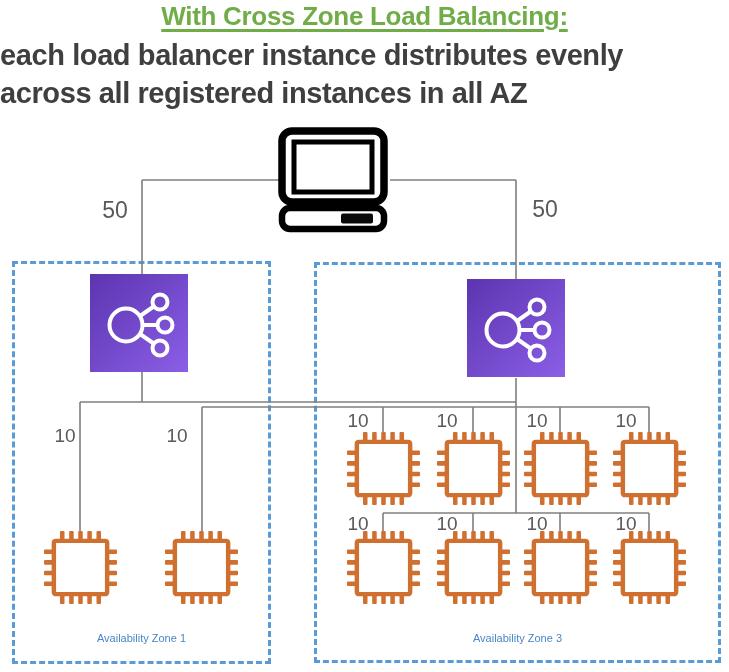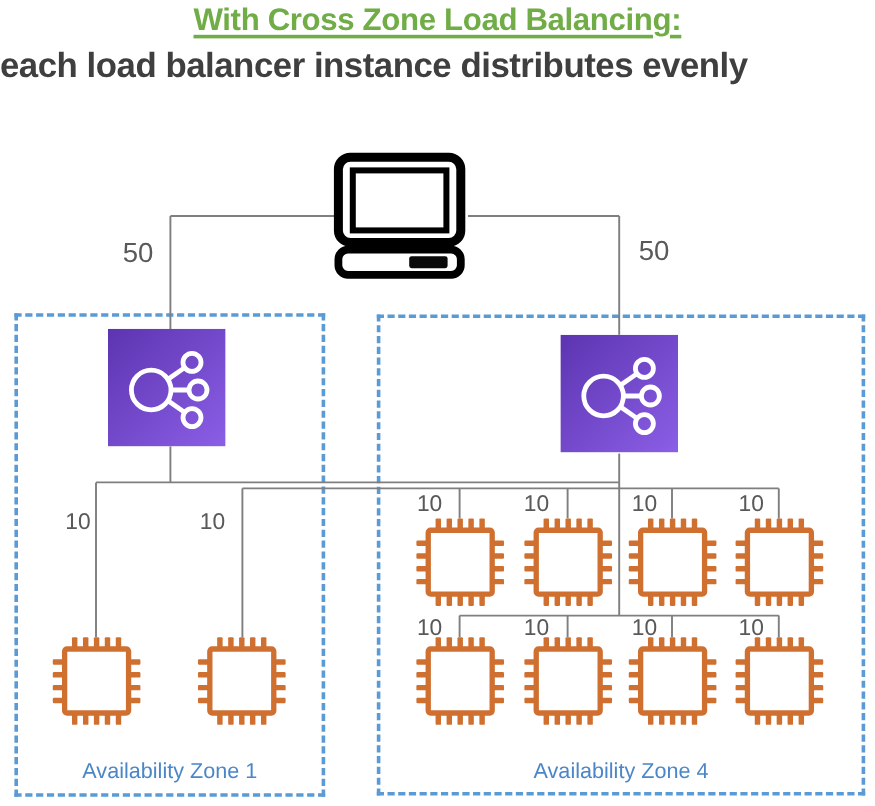--- a/index.html
+++ b/index.html
@@ -18,21 +18,21 @@
     left:0;width:729px;text-align:left;
     font-size:29px;font-weight:bold;color:#3F3F3F;letter-spacing:-0.4px;
   }
   .sub1{top:39px;}
   .sub2{top:77px;}
   #connectors{top:0;left:0;z-index:2;pointer-events:none;}
   .zone-box{
     border:3px dashed #5B9BD5;z-index:1;background:transparent;box-sizing:border-box;
   }
   .zone-label{
-    z-index:3;text-align:center;font-size:18px;color:#4A86C8;
+    z-index:3;text-align:center;font-size:11px;color:#4A86C8;
   }
   .traffic-label{
     z-index:3;text-align:center;color:#595959;
   }
   .t50{font-size:23px;width:40px;}
   .t10{font-size:19px;width:30px;}
   .icon-wrap{z-index:4;}
 </style>
 </head>
 <body>
@@ -78,20 +78,21 @@
           <rect x="66" y="41.3" width="9" height="4.6" rx="1"></rect>
           <rect x="66" y="52.1" width="9" height="4.6" rx="1"></rect>
         </g>
         <rect x="11" y="11" width="54" height="54" rx="2" fill="#ffffff" stroke="#CF7030" stroke-width="4.5"></rect>
       </symbol>
     </defs>
   </svg>
 
   <div class="abs title">With Cross Zone Load Balancing:</div>
   <div class="abs subtitle sub1">each load balancer instance distributes evenly</div>
+  <div class="abs subtitle sub2">across all registered instances in all AZ</div>
 
   <svg id="connectors" class="abs" width="729" height="672">
     <g stroke="#7F7F7F" stroke-width="1.6" fill="none">
       <path d="M142 180 H281"></path>
       <path d="M390 180 H516"></path>
       <path d="M142 180 V275"></path>
       <path d="M516 180 V279"></path>
       <path d="M142 372 V402"></path>
       <path d="M80 402 H516"></path>
       <path d="M80 402 V531"></path>
@@ -107,21 +108,21 @@
       <path d="M473 513 V531"></path>
       <path d="M560 513 V531"></path>
       <path d="M649 513 V531"></path>
     </g>
   </svg>
 
   <div class="abs zone-box" style="left:12px;top:261px;width:259px;height:403px;"></div>
   <div class="abs zone-box" style="left:314px;top:262px;width:407px;height:401px;"></div>
 
   <div class="abs zone-label" style="left:12px;top:632px;width:259px;">Availability Zone 1</div>
-  <div class="abs zone-label" style="left:314px;top:632px;width:407px;">Availability Zone 4</div>
+  <div class="abs zone-label" style="left:314px;top:632px;width:407px;">Availability Zone 3</div>
 
   <div class="abs icon-wrap" style="left:277px;top:126px;">
     <svg width="112" height="108" viewBox="0 0 112 108">
       <rect x="5" y="5" width="102" height="71" rx="10" fill="#ffffff" stroke="#000000" stroke-width="7.5"></rect>
       <rect x="17" y="16" width="78" height="50" fill="#ffffff" stroke="#000000" stroke-width="5"></rect>
       <rect x="5" y="82" width="102" height="21" rx="8" fill="#ffffff" stroke="#000000" stroke-width="6.5"></rect>
       <rect x="64" y="87.5" width="32" height="10" rx="2" fill="#0a0a0a"></rect>
     </svg>
   </div>
 

